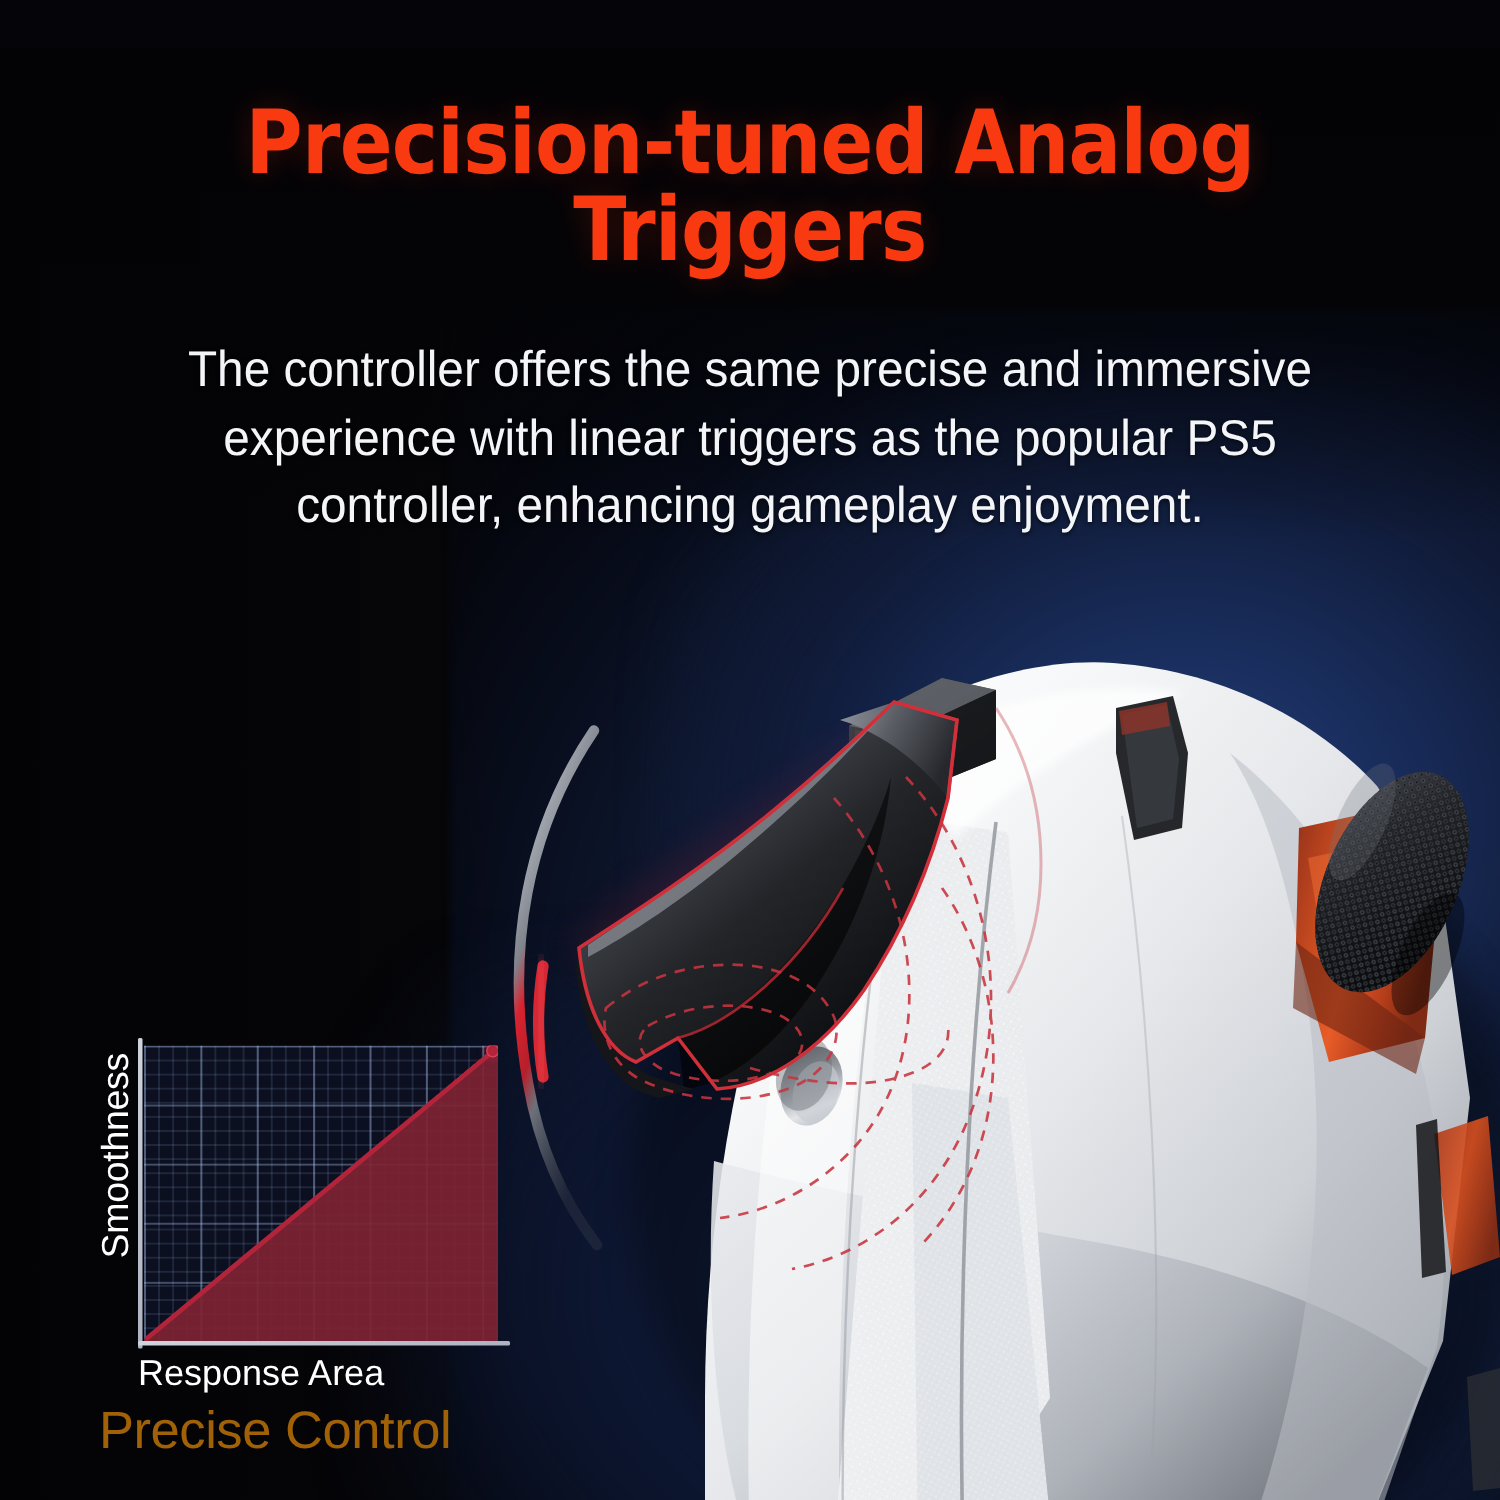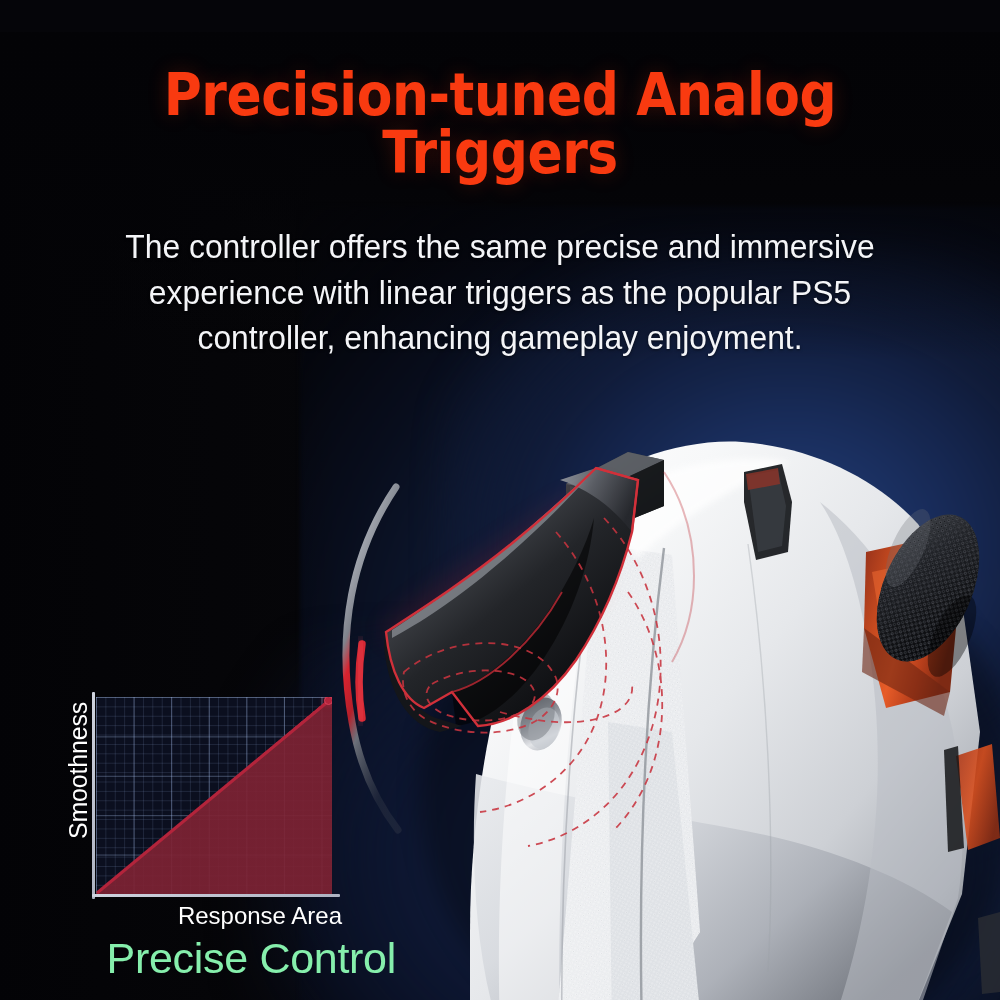--- a/index.html
+++ b/index.html
@@ -112,25 +112,25 @@
   }
   .ylabel{
     position:absolute; left:-68px; top:84px; width:180px;
     transform:rotate(-90deg);
     text-align:center;
     font-size:25px; color:#ffffff; letter-spacing:-.2px;
     transform-origin:center center;
   }
   .xlabel{
     position:absolute; left:36px; top:230px; width:250px;
-    text-align:right; font-size:24px; color:#ffffff;
+    text-align:left; font-size:24px; color:#ffffff;
   }
   .caption{
     position:absolute; left:10px; top:262px; width:330px;
-    text-align:right; font-size:43px; color:#86efac; letter-spacing:-.3px;
+    text-align:left; font-size:35px; color:#a16207; letter-spacing:-.3px;
   }
 </style>
 </head>
 <body>
 
 <div id="stage">
 
   <div class="bg-glow-main"></div>
   <div class="bg-glow-right"></div>
   <div class="bg-glow-low"></div>

